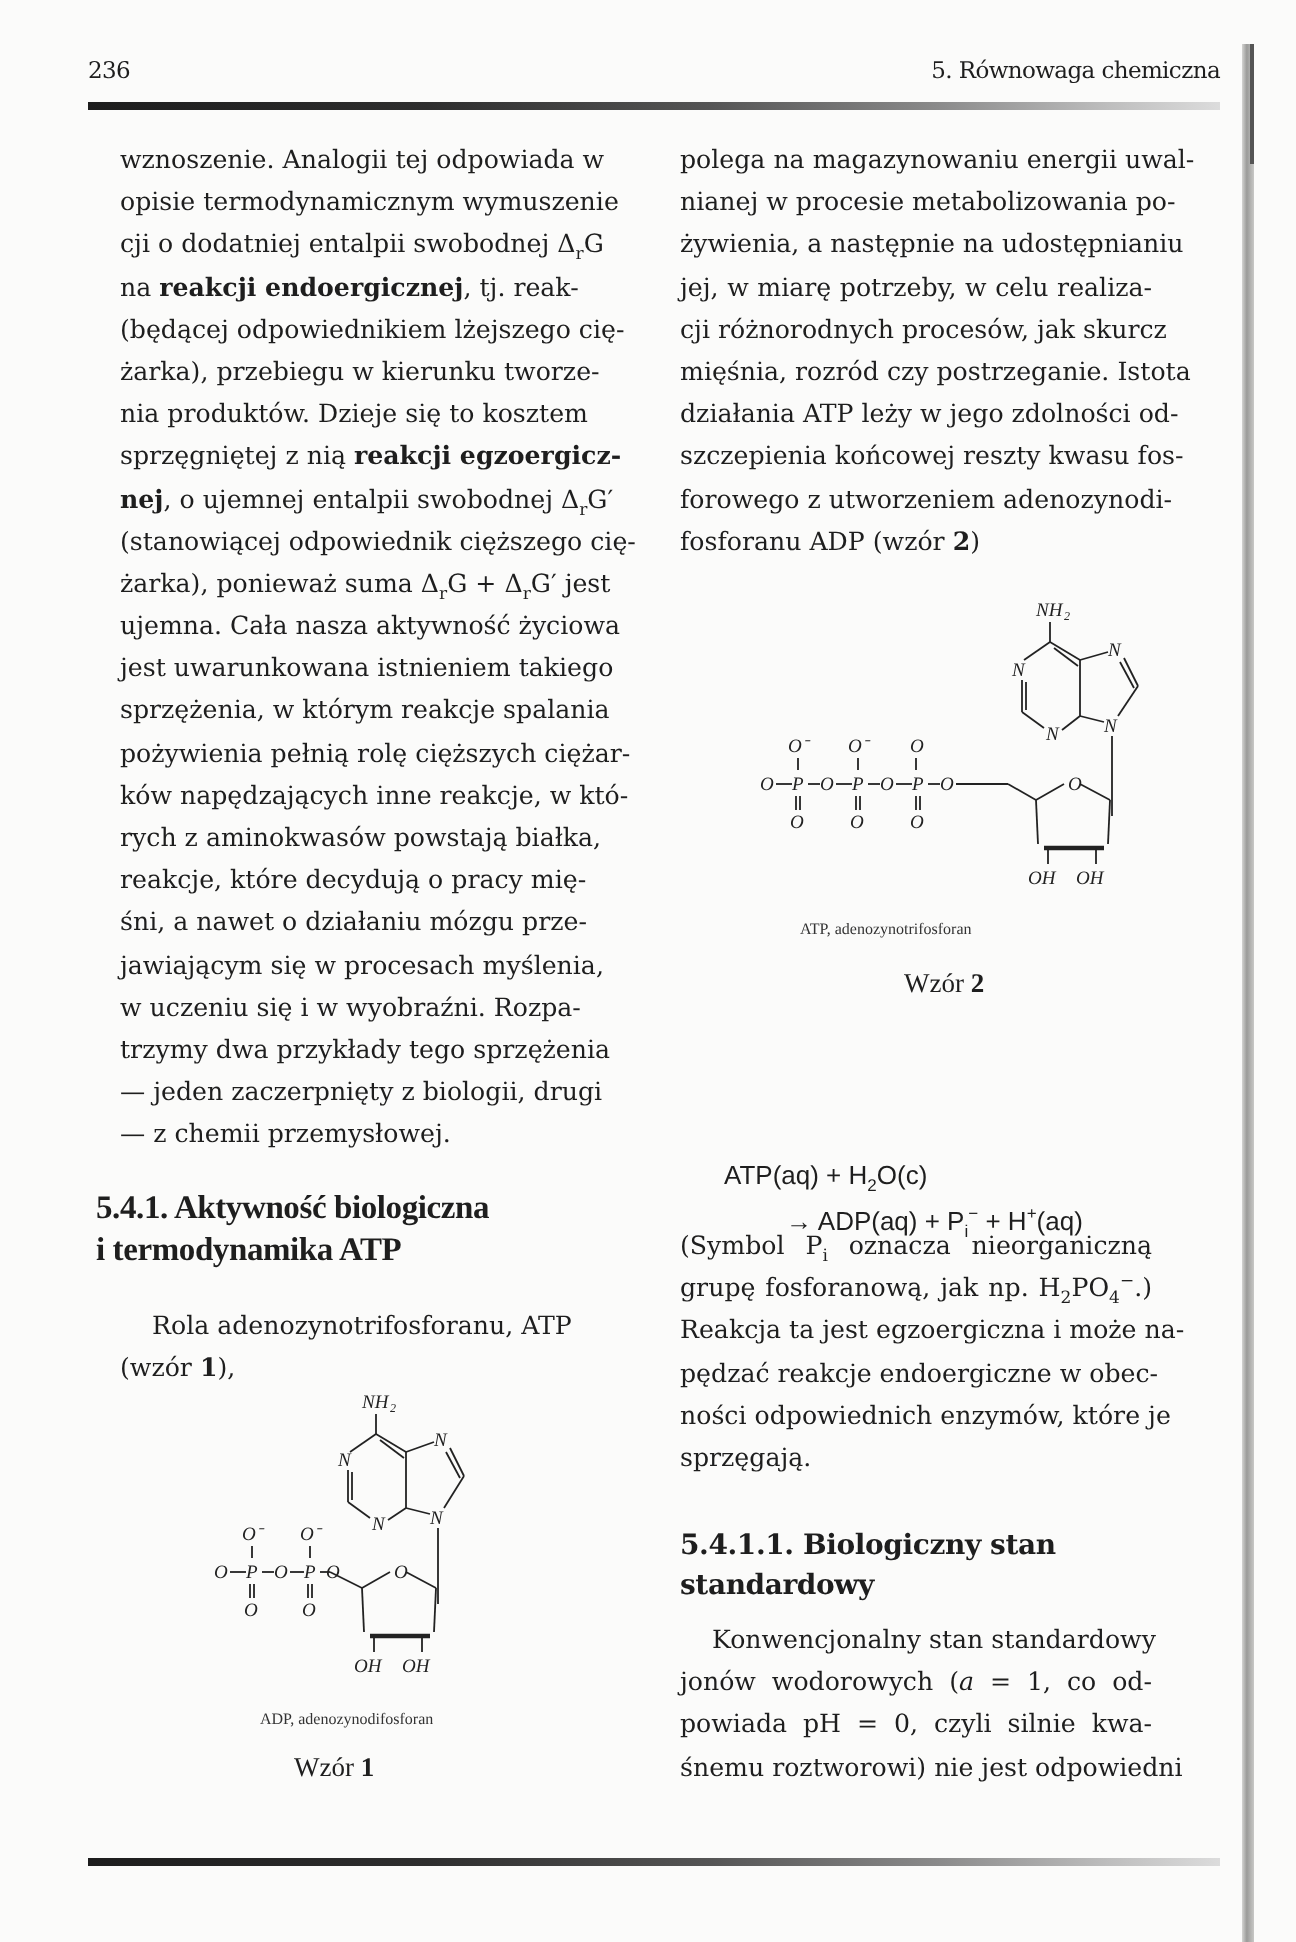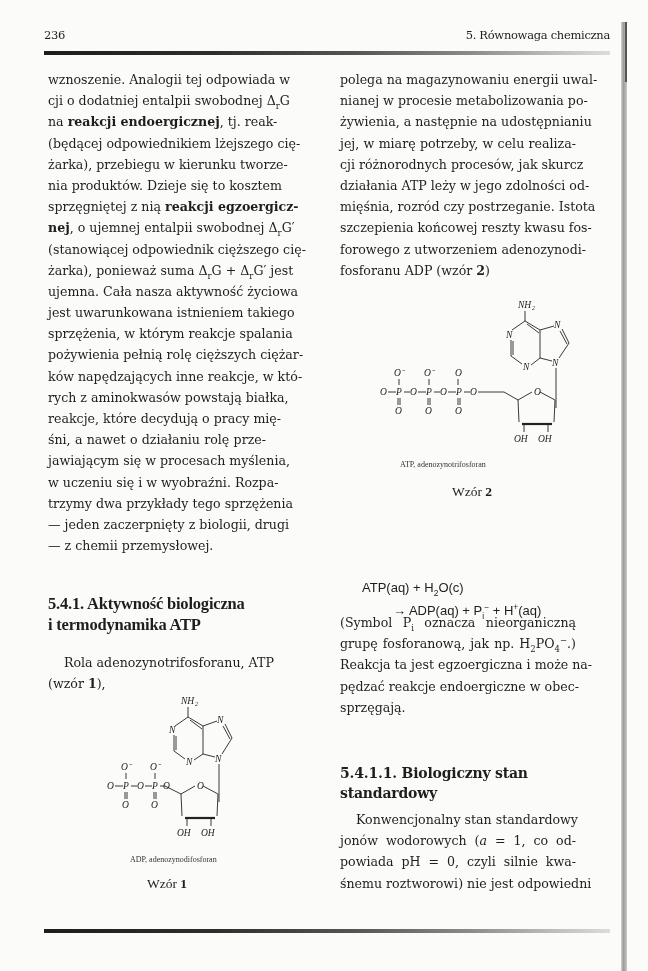--- a/index.html
+++ b/index.html
@@ -16,21 +16,21 @@
   .page-num { position:absolute; left:0; top:0; font-size:11.5px; letter-spacing:-0.3px; }
   .running-head { position:absolute; right:0; top:0; font-size:11.5px; letter-spacing:-0.3px; }
   .rule {
     position:absolute; left:44px; width:566px; height:4px;
     background:linear-gradient(to right,#1d1d1d 0%,#2e2e2e 30%,#555 55%,#8a8a8a 75%,#bdbdbd 90%,#dcdcdc 100%);
   }
   .rule.top { top:51px; }
   .rule.bottom { top:929px; }
 
   .col { position:absolute; font-size:12.6px; line-height:21.2px; }
-  .col.left { left:48px; top:69px; width:218px; }
+  .col.left { left:60px; top:69px; width:218px; }
   .col.right { left:340px; top:69px; width:236px; }
 
   .line { display:block; white-space:nowrap; text-align:justify; text-align-last:justify; height:21.2px; }
   .line.last { text-align-last:left; }
   .indent { text-indent:16px; }
   b { font-weight:bold; }
 
   .sec-head { position:absolute; font-weight:bold; font-family:"Liberation Serif","DejaVu Serif",serif; }
   .sec1 { left:48px; top:593px; font-size:16.5px; line-height:21px; letter-spacing:-0.2px; }
   .sec2 { left:340px; top:763px; font-size:14px; line-height:20px; font-family:"DejaVu Serif",serif; letter-spacing:-0.2px; }
@@ -50,37 +50,38 @@
 <div class="page-edge-dark"></div>
 
 <div class="header">
   <span class="page-num">236</span>
   <span class="running-head">5. Równowaga chemiczna</span>
 </div>
 <div class="rule top"></div>
 
 <div class="col left" id="leftcol">
     <span class="line"><span>wznoszenie. Analogii tej odpowiada w</span></span>
+    <span class="line"><span>opisie termodynamicznym wymuszenie</span></span>
     <span class="line"><span>cji o dodatniej entalpii swobodnej Δ</span><sub>r</sub><span>G</span></span>
     <span class="line"><span>na </span><b>reakcji endoergicznej</b><span>, tj. reak-</span></span>
     <span class="line"><span>(będącej odpowiednikiem lżejszego cię-</span></span>
     <span class="line"><span>żarka), przebiegu w kierunku tworze-</span></span>
     <span class="line"><span>nia produktów. Dzieje się to kosztem</span></span>
     <span class="line"><span>sprzęgniętej z nią </span><b>reakcji egzoergicz-</b></span>
     <span class="line"><b>nej</b><span>, o ujemnej entalpii swobodnej Δ</span><sub>r</sub><span>G′</span></span>
     <span class="line"><span>(stanowiącej odpowiednik cięższego cię-</span></span>
     <span class="line"><span>żarka), ponieważ suma Δ</span><sub>r</sub><span>G + Δ</span><sub>r</sub><span>G′ jest</span></span>
     <span class="line"><span>ujemna. Cała nasza aktywność życiowa</span></span>
     <span class="line"><span>jest uwarunkowana istnieniem takiego</span></span>
     <span class="line"><span>sprzężenia, w którym reakcje spalania</span></span>
     <span class="line"><span>pożywienia pełnią rolę cięższych ciężar-</span></span>
     <span class="line"><span>ków napędzających inne reakcje, w któ-</span></span>
     <span class="line"><span>rych z aminokwasów powstają białka,</span></span>
     <span class="line"><span>reakcje, które decydują o pracy mię-</span></span>
-    <span class="line"><span>śni, a nawet o działaniu rolę prze-</span></span>
+    <span class="line"><span>śni, a nawet o działaniu mózgu prze-</span></span>
     <span class="line"><span>jawiającym się w procesach myślenia,</span></span>
     <span class="line"><span>w uczeniu się i w wyobraźni. Rozpa-</span></span>
     <span class="line"><span>trzymy dwa przykłady tego sprzężenia</span></span>
     <span class="line"><span>— jeden zaczerpnięty z biologii, drugi</span></span>
     <span class="line last"><span>— z chemii przemysłowej.</span></span>
   </div>
 
 <div class="sec-head sec1">
   <div>5.4.1. Aktywność biologiczna</div>
   <div>i termodynamika ATP</div>
@@ -154,22 +155,22 @@
 </div>
 <div class="caption-small" style="left:130px; top:855px;">ADP, adenozynodifosforan</div>
 <div class="caption-wzor" style="left:147px; top:876px;"><span>Wzór</span> <b>1</b></div>
 
 <div class="col right" id="rightcol">
     <span class="line">polega na magazynowaniu energii uwal-</span>
     <span class="line">nianej w procesie metabolizowania po-</span>
     <span class="line">żywienia, a następnie na udostępnianiu</span>
     <span class="line">jej, w miarę potrzeby, w celu realiza-</span>
     <span class="line">cji różnorodnych procesów, jak skurcz</span>
+    <span class="line">mięśnia, rozród czy postrzeganie. Istota</span>
     <span class="line">działania ATP leży w jego zdolności od-</span>
-    <span class="line">mięśnia, rozród czy postrzeganie. Istota</span>
     <span class="line">szczepienia końcowej reszty kwasu fos-</span>
     <span class="line">forowego z utworzeniem adenozynodi-</span>
     <span class="line last"><span>fosforanu ADP (wzór </span><b>2</b><span>)</span></span>
   </div>
 
 <div class="formula" style="left:378px; top:296px;">
   <svg width="200" height="150" viewBox="0 0 200 150" font-family="Liberation Serif, serif" font-size="9.5" fill="#222" stroke="#222" stroke-width="0.9">
     <text x="140" y="12" stroke="none">NH</text>
       <text x="154" y="14" stroke="none" font-size="6">2</text>
     <line x1="147" y1="15" x2="147" y2="25"></line>
@@ -238,20 +239,21 @@
 <div class="caption-wzor" style="left:452px; top:484px;"><span>Wzór</span> <b>2</b></div>
 
 <div class="eq" style="left:362px; top:548px;"><span>ATP(aq) + H</span><sub>2</sub><span>O(c)</span></div>
 <div class="eq" style="left:393px; top:571px;"><span>→ ADP(aq) + P</span><sub>i</sub><sup>−</sup><span> + H</span><sup>+</sup><span>(aq)</span></div>
 
 <div class="col right" style="top:612px;">
   <span class="line"><span>(Symbol P</span><sub>i</sub><span> oznacza nieorganiczną</span></span>
   <span class="line"><span>grupę fosforanową, jak np. H</span><sub>2</sub><span>PO</span><sub>4</sub><sup>−</sup><span>.)</span></span>
   <span class="line">Reakcja ta jest egzoergiczna i może na-</span>
   <span class="line">pędzać reakcje endoergiczne w obec-</span>
+  <span class="line">ności odpowiednich enzymów, które je</span>
   <span class="line last">sprzęgają.</span>
 </div>
 
 <div class="sec-head sec2">
   <div>5.4.1.1. Biologiczny stan</div>
   <div>standardowy</div>
 </div>
 
 <div class="col right" style="top:809px;">
   <span class="line indent">Konwencjonalny stan standardowy</span>

